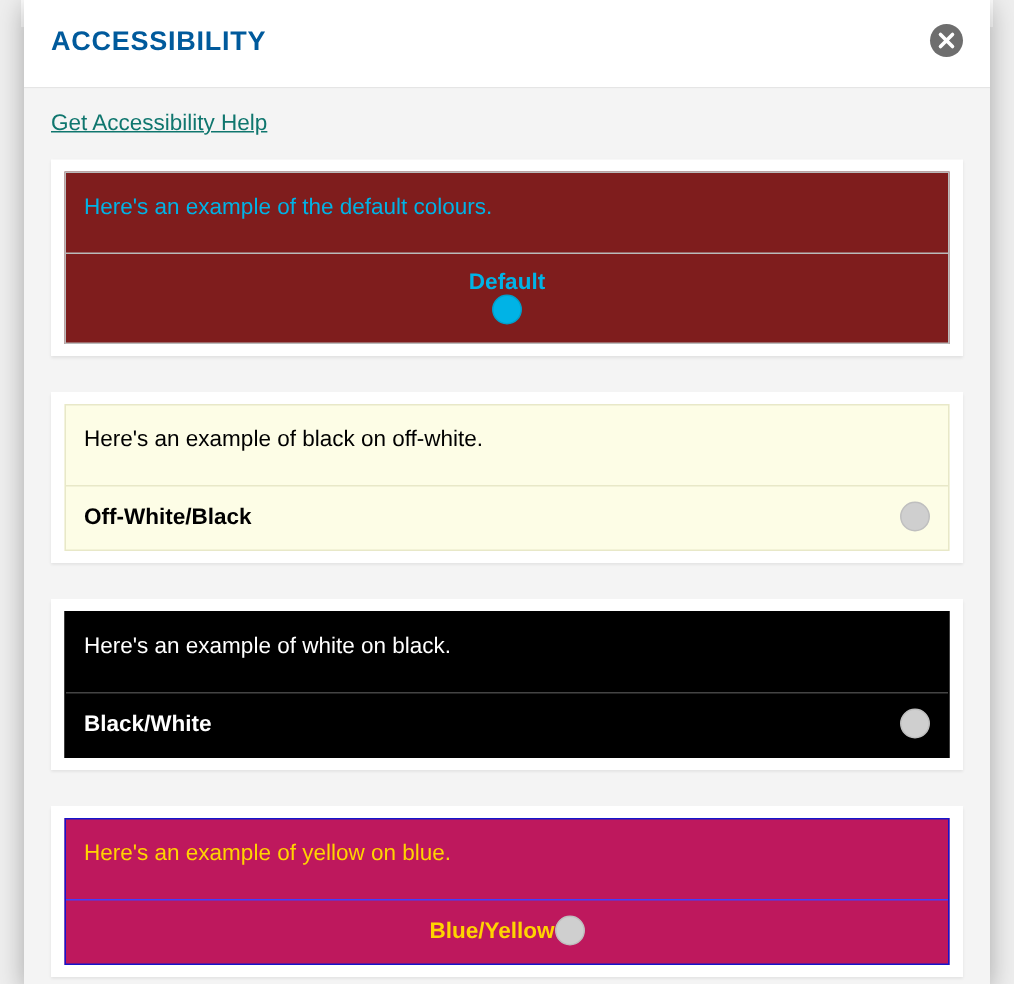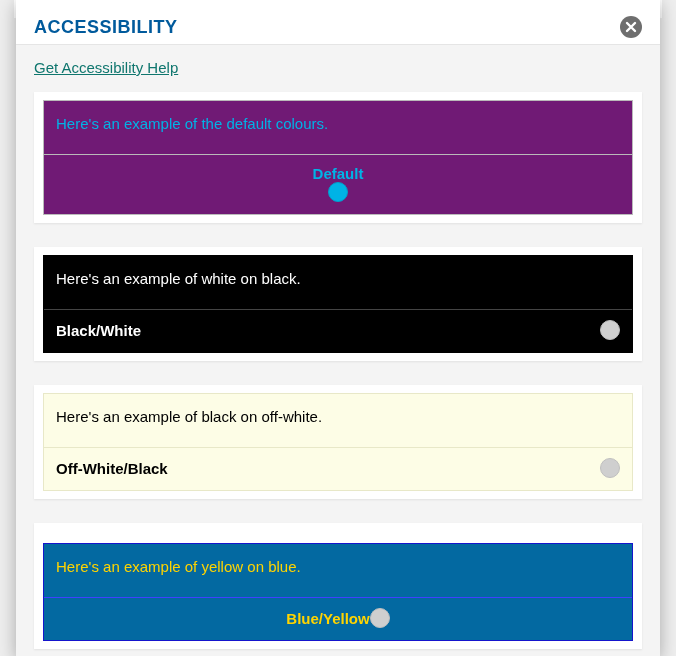--- a/index.html
+++ b/index.html
@@ -40,21 +40,21 @@
       bottom: 0;
       background: #fff;
       box-shadow: 0 4px 16px rgba(0,0,0,0.3);
       display: flex;
       flex-direction: column;
     }
     .modal-header {
       display: flex;
       justify-content: space-between;
       align-items: center;
-      padding: 16px 18px 6px;
+      padding: 16px 18px 20px;
       border-bottom: 1px solid #e5e5e5;
     }
     .modal-title {
       color: #005a9c;
       font-weight: bold;
       font-size: 18px;
       letter-spacing: 0.5px;
     }
     .close-btn {
       width: 22px;
@@ -116,21 +116,21 @@
       border: 1px solid #bfbfbf;
       flex-shrink: 0;
     }
     .radio.selected {
       background: #00b3e6;
       border-color: #00a0cc;
     }
 
     
     .theme-default .option-inner {
-      background: #701a75;
+      background: #7f1d1d;
       border-color: #bababa;
       color: #00b3e6;
     }
     .theme-default .option-label-row {
       border-top-color: #bababa;
       flex-direction: column;
     }
 
     
     .theme-offwhite .option-inner {
@@ -147,24 +147,23 @@
       background: #000;
       border-color: #000;
       color: #fff;
     }
     .theme-blackwhite .option-label-row {
       border-top-color: #444;
     }
 
     
     .theme-blueyellow .option-inner {
-      background: #0369a1;
+      background: #be185d;
       border-color: #1515cc;
       color: #ffd400;
-      margin-top: 12px;
     }
     .theme-blueyellow .option-label-row {
       border-top-color: #4040ff;
       justify-content: center;
     }
   </style>
 </head>
 <body>
 
 <div class="backdrop">
@@ -187,40 +186,40 @@
     <div class="option-card theme-default">
       <div class="option-inner">
         <div class="option-example">Here's an example of the default colours.</div>
         <div class="option-label-row">
           <div class="option-label">Default</div>
           <div class="radio selected"></div>
         </div>
       </div>
     </div>
 
+    <div class="option-card theme-offwhite">
+      <div class="option-inner">
+        <div class="option-example">Here's an example of black on off-white.</div>
+        <div class="option-label-row">
+          <div class="option-label">Off-White/Black</div>
+          <div class="radio"></div>
+        </div>
+      </div>
+    </div>
+
     <div class="option-card theme-blackwhite">
       <div class="option-inner">
         <div class="option-example">Here's an example of white on black.</div>
         <div class="option-label-row">
           <div class="option-label">Black/White</div>
           <div class="radio"></div>
         </div>
       </div>
     </div>
 
-    <div class="option-card theme-offwhite">
-      <div class="option-inner">
-        <div class="option-example">Here's an example of black on off-white.</div>
-        <div class="option-label-row">
-          <div class="option-label">Off-White/Black</div>
-          <div class="radio"></div>
-        </div>
-      </div>
-    </div>
-
     <div class="option-card theme-blueyellow">
       <div class="option-inner">
         <div class="option-example">Here's an example of yellow on blue.</div>
         <div class="option-label-row">
           <div class="option-label">Blue/Yellow</div>
           <div class="radio"></div>
         </div>
       </div>
     </div>
 

